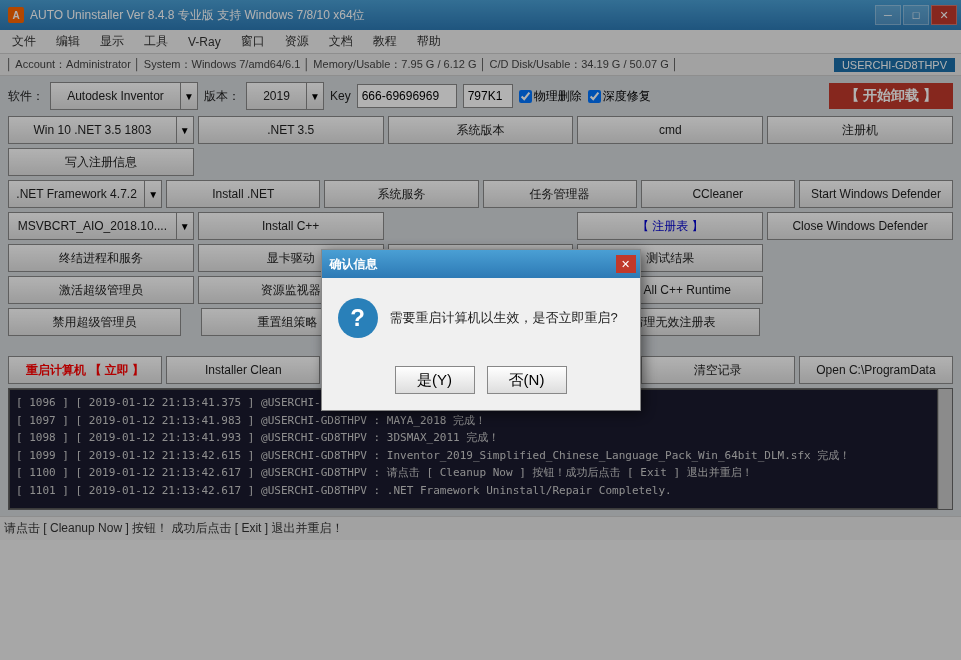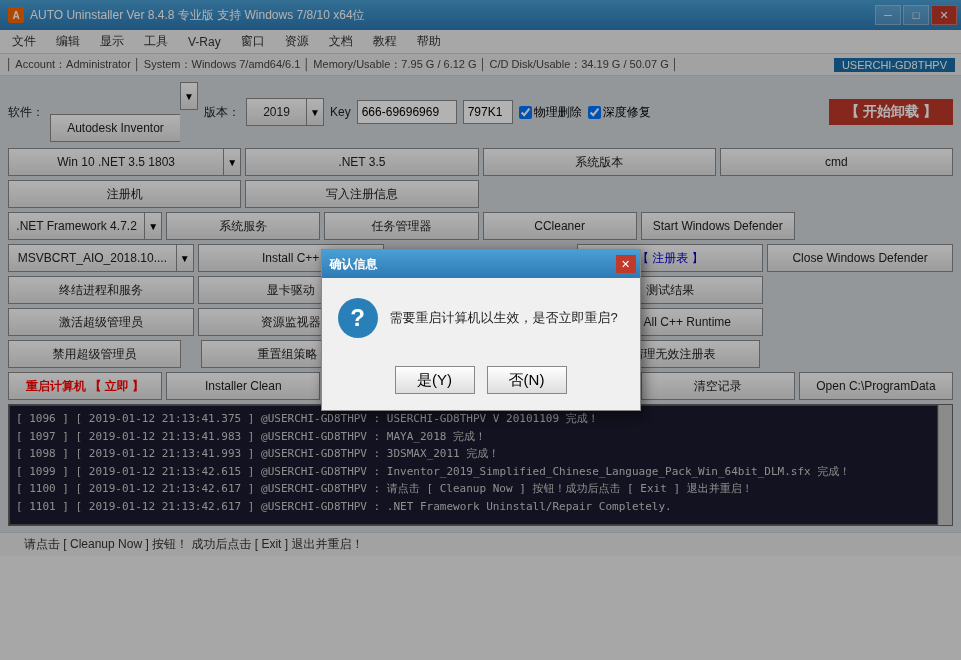--- a/index.html
+++ b/index.html
@@ -196,21 +196,21 @@
     }
     .log-line { color: #ccc; }
 
     
     .status-bar {
       background: #e8e8e8;
       border-top: 1px solid #ccc;
       height: 24px;
       display: flex;
       align-items: center;
-      padding: 0 24px;
+      padding: 0 4px;
       font-size: 12px;
       color: #333;
     }
 
     
     .scroll-track {
       width: 14px;
       background: #c8c8c8;
       border-left: 1px solid #aaa;
     }
@@ -326,21 +326,21 @@
 <div class="info-bar">
   <span>│  Account：Administrator  │  System：Windows 7/amd64/6.1  │  Memory/Usable：7.95 G / 6.12 G  │  C/D Disk/Usable：34.19 G / 50.07 G  │</span>
   <span class="info-bar-right">USERCHI-GD8THPV</span>
 </div>
 
 <div class="main-content">
 
   <div class="software-row">
     <span class="label">软件：</span>
     <div class="btn-with-arrow">
-      <button class="btn-main" style="width:130px;margin-top:32px;">Autodesk Inventor</button>
+      <button class="btn-main" style="width:130px;">Autodesk Inventor</button>
       <button class="btn-arrow">▼</button>
     </div>
     <span class="label">版本：</span>
     <div class="btn-with-arrow">
       <button class="btn-main" style="width:60px;">2019</button>
       <button class="btn-arrow">▼</button>
     </div>
     <span class="label">Key</span>
     <input class="key-input" type="text" value="666-69696969" style="">
     <input class="key-input2" type="text" value="797K1" style="">
@@ -348,37 +348,38 @@
       <input type="checkbox" checked="" style="">
       <span>物理删除</span>
     </label>
     <label class="checkbox-label">
       <input type="checkbox" checked="" style="">
       <span>深度修复</span>
     </label>
     <button class="uninstall-btn">【 开始卸载 】</button>
   </div>
 
-  <div class="btn-grid" style="grid-template-columns: 1fr 1fr 1fr 1fr;">
+  <div class="btn-grid" style="grid-template-columns: 1fr 1fr 1fr 1fr 1fr;">
     <div class="btn-with-arrow">
       <button class="btn-main">Win 10 .NET 3.5 1803</button>
       <button class="btn-arrow">▼</button>
     </div>
     <button class="btn">.NET 3.5</button>
     <button class="btn">系统版本</button>
     <button class="btn">cmd</button>
     <button class="btn">注册机</button>
     <button class="btn">写入注册信息</button>
   </div>
 
   <div class="btn-grid" style="grid-template-columns: 1fr 1fr 1fr 1fr 1fr 1fr; margin-bottom:4px;">
     <div class="btn-with-arrow">
       <button class="btn-main">.NET Framework 4.7.2</button>
       <button class="btn-arrow">▼</button>
     </div>
+    <button class="btn">Install .NET</button>
     <button class="btn">系统服务</button>
     <button class="btn">任务管理器</button>
     <button class="btn">CCleaner</button>
     <button class="btn">Start  Windows Defender</button>
   </div>
 
   <div style="display:grid; grid-template-columns: 1fr 1fr 1fr 1fr 1fr; gap:4px; margin-bottom:4px;">
     <div class="btn-with-arrow">
       <button class="btn-main">MSVBCRT_AIO_2018.10....</button>
       <button class="btn-arrow">▼</button>
@@ -397,21 +398,21 @@
   </div>
 
   <div style="display:grid; grid-template-columns: 1fr 1fr 1fr 1fr 1fr; gap:4px; margin-bottom:4px;">
     <button class="btn">激活超级管理员</button>
     <button class="btn">资源监视器</button>
     <button class="btn">问题笔记</button>
     <button class="btn">Clean All C++ Runtime</button>
     <button class="btn" style="visibility:hidden;"></button>
   </div>
 
-  <div style="display:grid; grid-template-columns: 1fr 1fr 1fr 1fr 1fr; gap:20px; margin-bottom:4px;">
+  <div style="display:grid; grid-template-columns: 1fr 1fr 1fr 1fr 1fr; gap:20px; margin-bottom:20px;">
     <button class="btn">禁用超级管理员</button>
     <button class="btn">重置组策略</button>
     <button class="btn">C++ Runtime</button>
     <button class="btn">清理无效注册表</button>
     <button class="btn" style="visibility:hidden;"></button>
   </div>
 
   <div style="display:grid; grid-template-columns: 1fr 1fr 1fr 1fr 1fr 1fr; gap:4px; margin-bottom:4px;">
     <button class="btn btn-red">重启计算机 【 立即 】</button>
     <button class="btn">Installer Clean</button>

